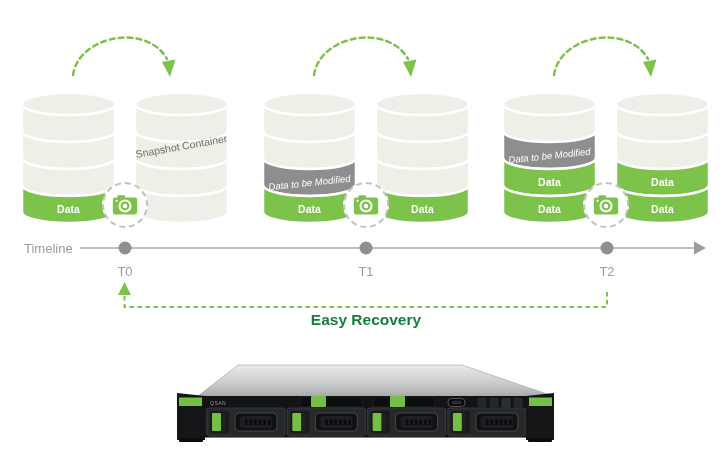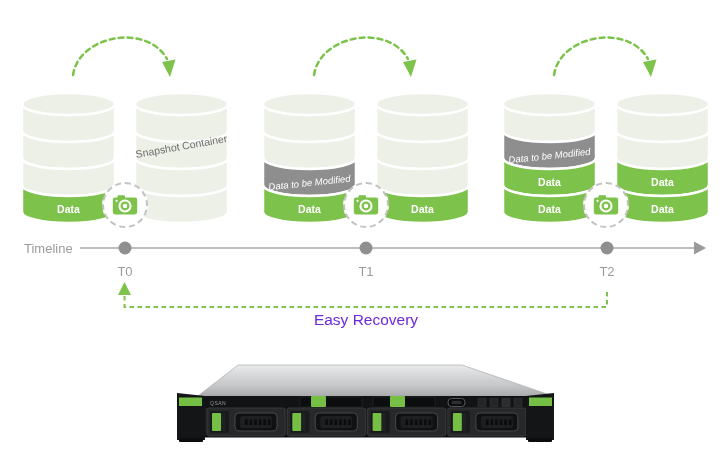--- a/index.html
+++ b/index.html
@@ -13,21 +13,21 @@
   .camera-badge{position:absolute;left:80px;top:162px;width:46px;height:46px;background:#fff;
                 border:2px dashed #c3c3c3;border-radius:50%;display:flex;align-items:center;justify-content:center;box-sizing:border-box;}
   text{font-family:"Liberation Sans",sans-serif;}
   .band-label{font-size:10.5px;font-weight:bold;fill:#ffffff;}
   .band-label.italic{font-size:9.5px;font-style:italic;font-weight:normal;}
   .overlay-label{font-size:10.5px;fill:#6e6e6e;}
   .tl-text{font-size:13px;fill:#9b9b9b;}
   #timeline-svg{position:absolute;left:0;top:232px;overflow:visible;}
   #recovery-svg{position:absolute;left:0;top:278px;overflow:visible;}
   .recovery-label{position:absolute;left:241px;top:311px;width:250px;text-align:center;
-                  font-size:15.5px;font-weight:normal;color:#6d28d9;}
+                  font-size:15.5px;font-weight:bold;color:#15803d;}
   #nas-svg{position:absolute;left:160px;top:352px;overflow:visible;}
   .brand-text{font-size:5px;fill:#9a9b9d;letter-spacing:.5px;}
 </style>
 </head>
 <body>
 
 <div class="canvas">
   <div id="groups">
       <div class="group" style="left: 22px;">
   <svg class="arc" width="120" height="72">

